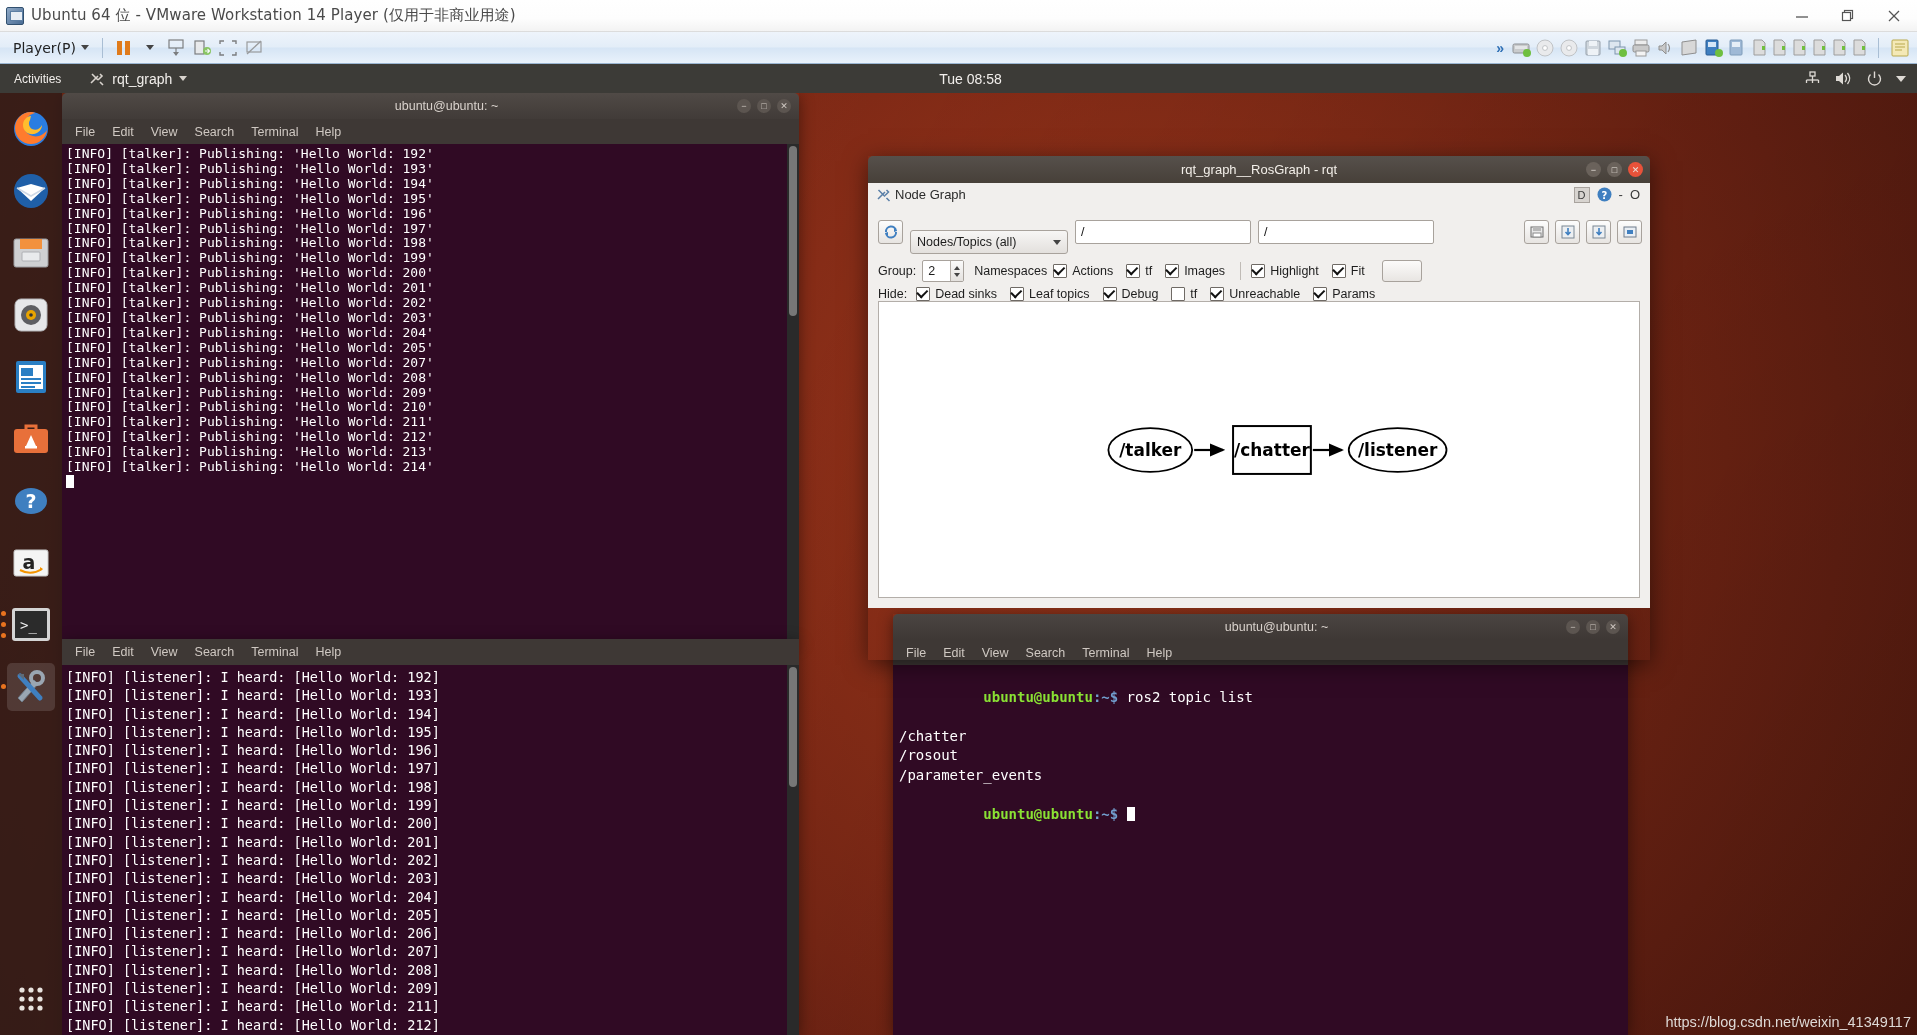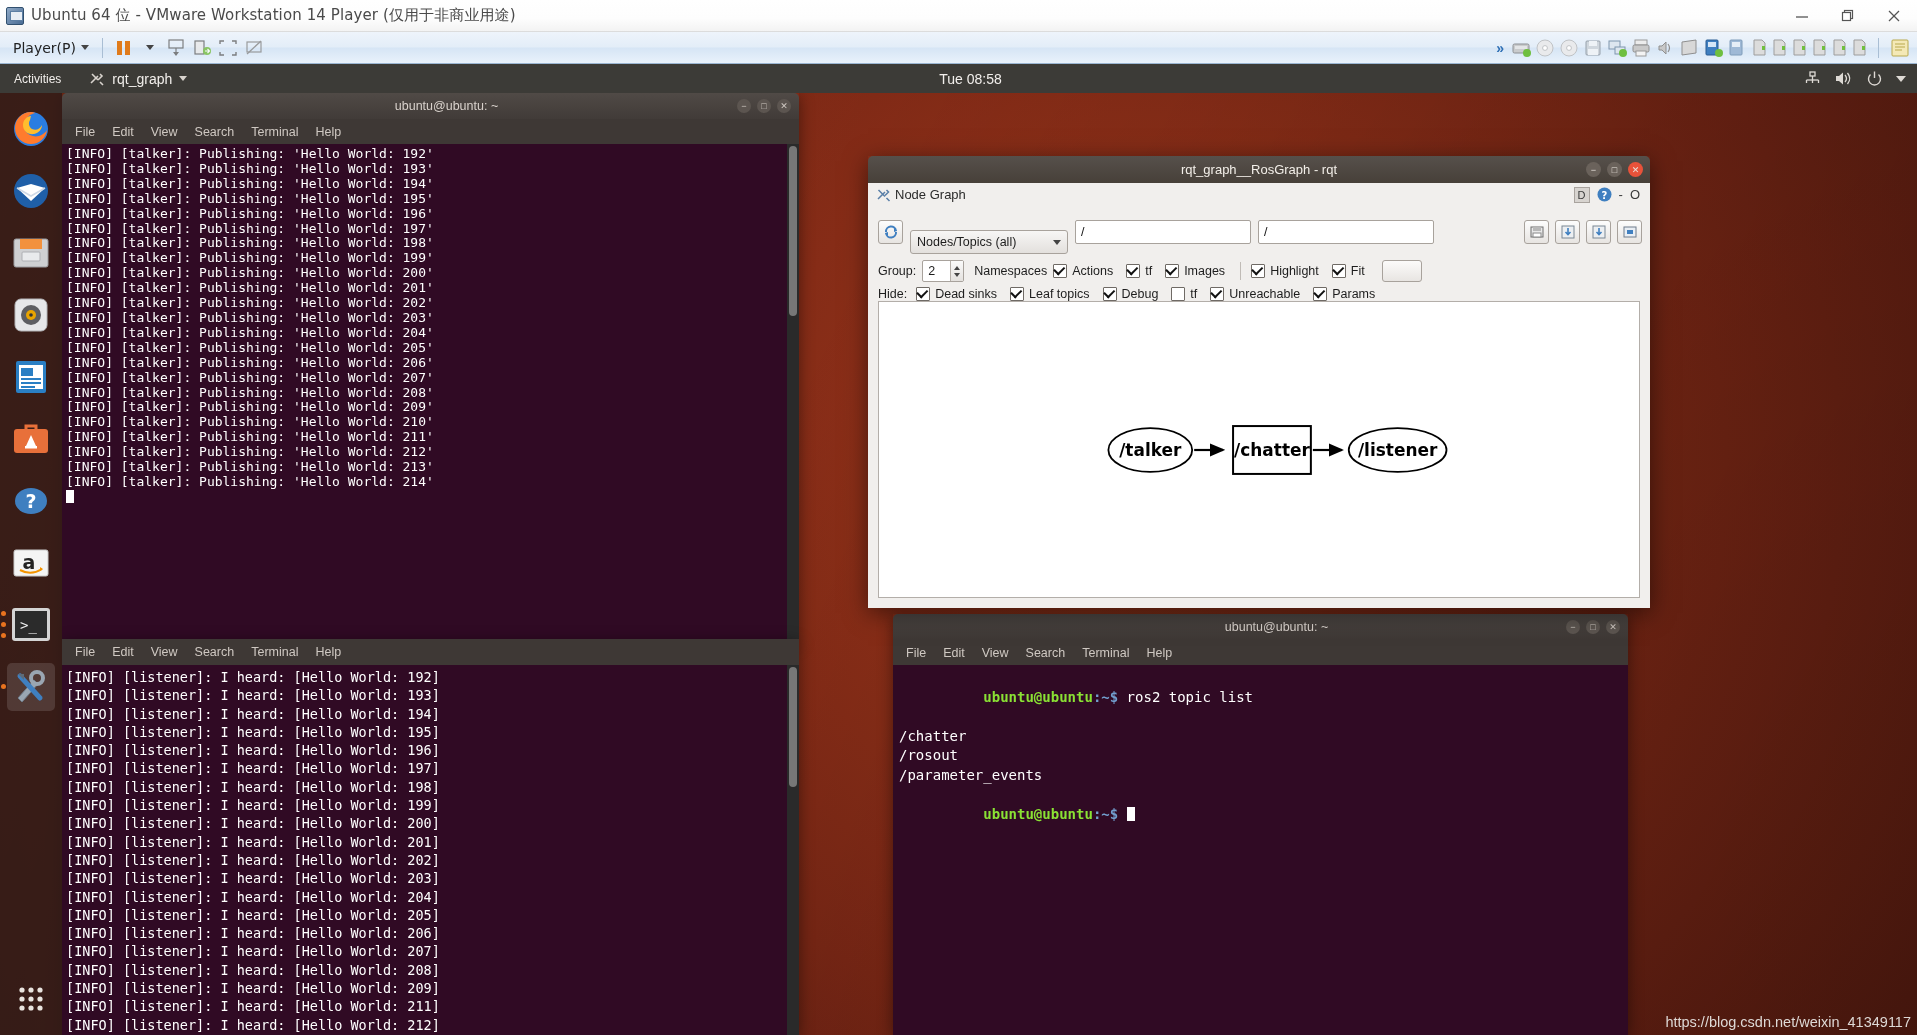--- a/index.html
+++ b/index.html
@@ -138,21 +138,21 @@
   .green { color: #8ae234; font-weight: bold; }
   .blue  { color: #729fcf; font-weight: bold; }
   .cursor-blk { display:inline-block; width:8px; height:13px; background:#fff; vertical-align:-2px; }
   .term-scroll {
     position: absolute; right: 0; top: 0; width: 12px; bottom: 0; background: #2a2a2a;
   }
   .term-scroll i { position:absolute; left:2px; width:8px; background:#777; border-radius:4px; }
 
   
   .rqt {
-    position: absolute; left: 868px; top: 92px; width: 782px; height: 452px;
+    position: absolute; left: 868px; top: 92px; width: 782px; height: 504px;
     box-shadow: 0 5px 22px rgba(0,0,0,.5); z-index: 20;
   }
   .rqt-tb {
     height: 27px; background: linear-gradient(to bottom,#56504b,#474039);
     display:flex; align-items:center; position:relative;
     border-top-left-radius: 5px; border-top-right-radius: 5px;
   }
   .rqt-title {
     position:absolute; left:0; right:0; text-align:center;
     font-size: 13px; color: #f3efe9;
@@ -531,21 +531,20 @@
             <div class="term-line">[INFO] [talker]: Publishing: 'Hello World: 196'</div>
             <div class="term-line">[INFO] [talker]: Publishing: 'Hello World: 197'</div>
             <div class="term-line">[INFO] [talker]: Publishing: 'Hello World: 198'</div>
             <div class="term-line">[INFO] [talker]: Publishing: 'Hello World: 199'</div>
             <div class="term-line">[INFO] [talker]: Publishing: 'Hello World: 200'</div>
             <div class="term-line">[INFO] [talker]: Publishing: 'Hello World: 201'</div>
             <div class="term-line">[INFO] [talker]: Publishing: 'Hello World: 202'</div>
             <div class="term-line">[INFO] [talker]: Publishing: 'Hello World: 203'</div>
             <div class="term-line">[INFO] [talker]: Publishing: 'Hello World: 204'</div>
             <div class="term-line">[INFO] [talker]: Publishing: 'Hello World: 205'</div>
-            <div class="term-line">[INFO] [talker]: Publishing: 'Hello World: 206'</div>
             <div class="term-line">[INFO] [talker]: Publishing: 'Hello World: 207'</div>
             <div class="term-line">[INFO] [talker]: Publishing: 'Hello World: 208'</div>
             <div class="term-line">[INFO] [talker]: Publishing: 'Hello World: 209'</div>
             <div class="term-line">[INFO] [talker]: Publishing: 'Hello World: 210'</div>
             <div class="term-line">[INFO] [talker]: Publishing: 'Hello World: 211'</div>
             <div class="term-line">[INFO] [talker]: Publishing: 'Hello World: 212'</div>
             <div class="term-line">[INFO] [talker]: Publishing: 'Hello World: 213'</div>
             <div class="term-line">[INFO] [talker]: Publishing: 'Hello World: 214'</div>
           </div>
         <div class="term-line"><span class="cursor-blk"></span></div>

